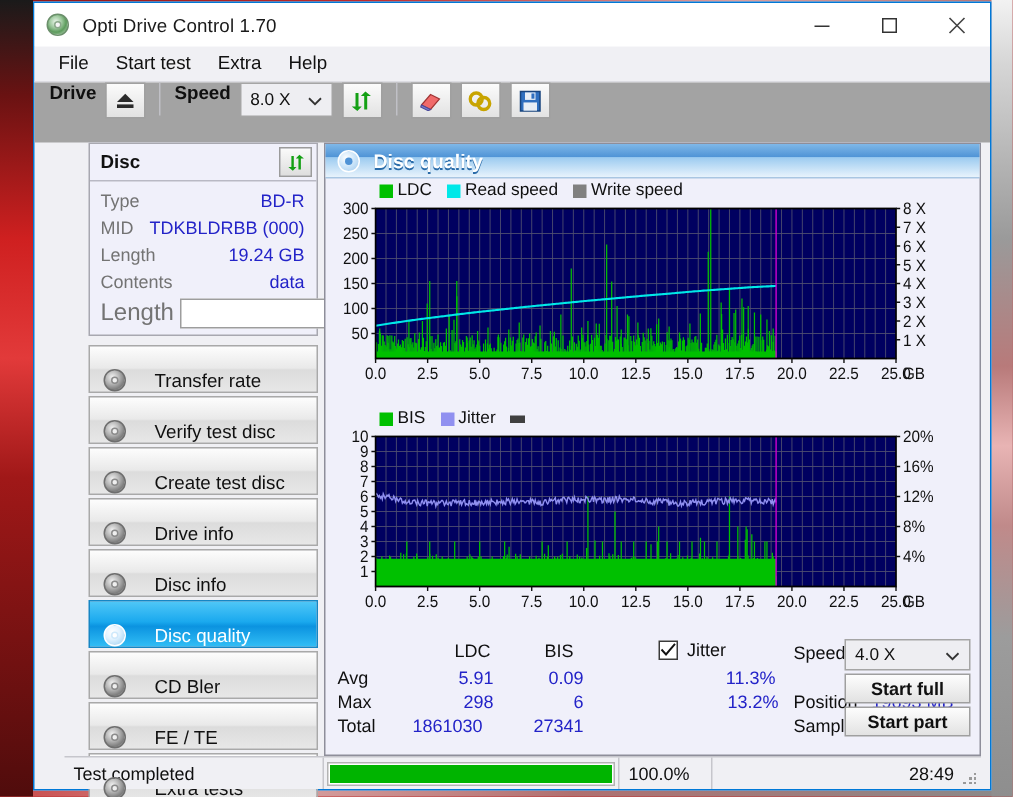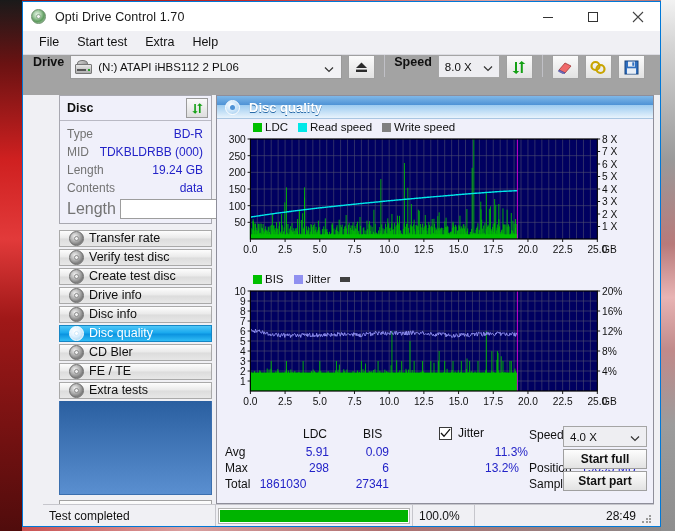--- a/index.html
+++ b/index.html
@@ -118,21 +118,21 @@
   .miniBtn{width:22px;height:20px;background:linear-gradient(180deg,#fafafa,#dedede);border:1px solid #9b9b9b;display:flex;align-items:center;justify-content:center;}
   .drow{ display:flex; justify-content:space-between; align-items:center;
          padding:0 8px 0 7px; height:18px; font-size:12px; }
   .dk{ color:#737373; }
   .dv{ color:#2323c8; }
   .labelrow{ display:flex; align-items:center; gap:4px; padding:2px 3px 4px 7px; }
   #labelinput{ flex:1; height:20px; background:#fff; border:1px solid #9d9d9d; font-size:11px; padding:0 3px; }
 
   #navlist{ margin-top:6px; display:flex; flex-direction:column; gap:2px; }
   .navbtn{
-    height:17px; display:flex; align-items:flex-start; gap:5px; padding-left:9px;
+    height:32px; display:flex; align-items:flex-end; gap:19px; padding-left:9px;
     background:linear-gradient(180deg,#fdfdfd 0%,#e9e9e9 48%,#dcdcdc 52%,#e7e7e7 100%);
     border:1px solid #a9a9a9; font-size:12.5px; color:#101010;
   }
   .navbtn.sel{
     background:linear-gradient(180deg,#4fc7f7 0%,#1aa9ee 45%,#0b93e0 55%,#31bdf5 100%);
     border:1px solid #1686c4; color:#ffffff;
   }
   .navicon{ width:15px;height:15px;position:relative;flex:0 0 auto; }
   .navicon .r{
     position:absolute;inset:0;border-radius:50%;
@@ -240,34 +240,20 @@
 
   <div id="menubar">
     <div class="menuitem">File</div>
     <div class="menuitem">Start test</div>
     <div class="menuitem">Extra</div>
     <div class="menuitem">Help</div>
   </div>
 
   <div id="drivebar">
     <div class="lbl-bold">Drive</div>
-    <div id="drivecombo">
-      <div class="driveicon">
-        <div class="disc"></div>
-          <div class="body"></div>
-          <div class="slot"></div>
-          <div class="led"></div>
-      </div>
-      <span>(N:)  ATAPI iHBS112   2 PL06</span>
-      <span class="arrow">
-        <svg width="10" height="7" viewBox="0 0 10 7">
-            <path d="M1 1.5 L5 5.5 L9 1.5" stroke="#333" stroke-width="1.2" fill="none"></path>
-          </svg>
-      </span>
-    </div>
     <div class="tbbtn">
       <svg width="15" height="13" viewBox="0 0 15 13">
         <path d="M7.5 1.5 L13 7 L2 7 Z" fill="#2b2b2b"></path>
         <rect x="2" y="8.6" width="11" height="2.4" fill="#2b2b2b"></rect>
       </svg>
     </div>
     <div class="sep"></div>
     <div class="lbl-bold">Speed</div>
     <div id="speedcombo">
       <span>8.0 X</span>
@@ -1631,35 +1617,35 @@
 
           <div style="position:absolute;left:86px;top:2px;font-size:12px;color:#101010;">LDC</div>
           <div style="position:absolute;left:146px;top:2px;font-size:12px;color:#101010;">BIS</div>
 
           <div style="position:absolute;left:8px;top:20px;font-size:12px;color:#101010;">Avg</div>
           <div style="position:absolute;left:8px;top:36px;font-size:12px;color:#101010;">Max</div>
           <div style="position:absolute;left:8px;top:52px;font-size:12px;color:#101010;">Total</div>
 
           <div style="position:absolute;left:60px;width:52px;text-align:right;top:20px;font-size:12px;color:#2323c8;">5.91</div>
           <div style="position:absolute;left:60px;width:52px;text-align:right;top:36px;font-size:12px;color:#2323c8;">298</div>
-          <div style="position:absolute;left:32px;width:68px;text-align:center;top:52px;font-size:12px;color:#2323c8;">1861030</div>
+          <div style="position:absolute;left:58px;width:68px;text-align:left;top:52px;font-size:12px;color:#2323c8;">1861030</div>
 
           <div style="position:absolute;left:120px;width:52px;text-align:right;top:20px;font-size:12px;color:#2323c8;">0.09</div>
           <div style="position:absolute;left:120px;width:52px;text-align:right;top:36px;font-size:12px;color:#2323c8;">6</div>
           <div style="position:absolute;left:112px;width:60px;text-align:right;top:52px;font-size:12px;color:#2323c8;">27341</div>
 
           <div style="position:absolute;left:222px;top:1px;display:flex;align-items:center;gap:6px;">
             <span class="chk">
               <svg width="11" height="10" viewBox="0 0 11 10">
                   <path d="M1 5 L4 8.3 L10 1.2" stroke="#111" stroke-width="1.3" fill="none"></path>
                 </svg>
             </span>
             <span style="font-size:12px;color:#101010;">Jitter</span>
           </div>
-          <div style="position:absolute;left:255px;width:56px;text-align:right;top:20px;font-size:12px;color:#2323c8;">11.3%</div>
+          <div style="position:absolute;left:244px;width:56px;text-align:right;top:20px;font-size:12px;color:#2323c8;">11.3%</div>
           <div style="position:absolute;left:246px;width:56px;text-align:right;top:36px;font-size:12px;color:#2323c8;">13.2%</div>
 
           <div style="position:absolute;left:312px;top:3px;font-size:12px;color:#101010;">Speed</div>
           <div style="position:absolute;left:312px;top:36px;font-size:12px;color:#101010;">Position</div>
           <div style="position:absolute;left:312px;top:52px;font-size:12px;color:#101010;">Samples</div>
 
           <div style="position:absolute;left:364px;width:74px;text-align:left;top:3px;font-size:12px;color:#2323c8;">3.87 X</div>
           <div style="position:absolute;left:364px;width:74px;text-align:left;top:36px;font-size:12px;color:#2323c8;">19693 MB</div>
           <div style="position:absolute;left:364px;width:74px;text-align:left;top:52px;font-size:12px;color:#2323c8;">314988</div>
 

